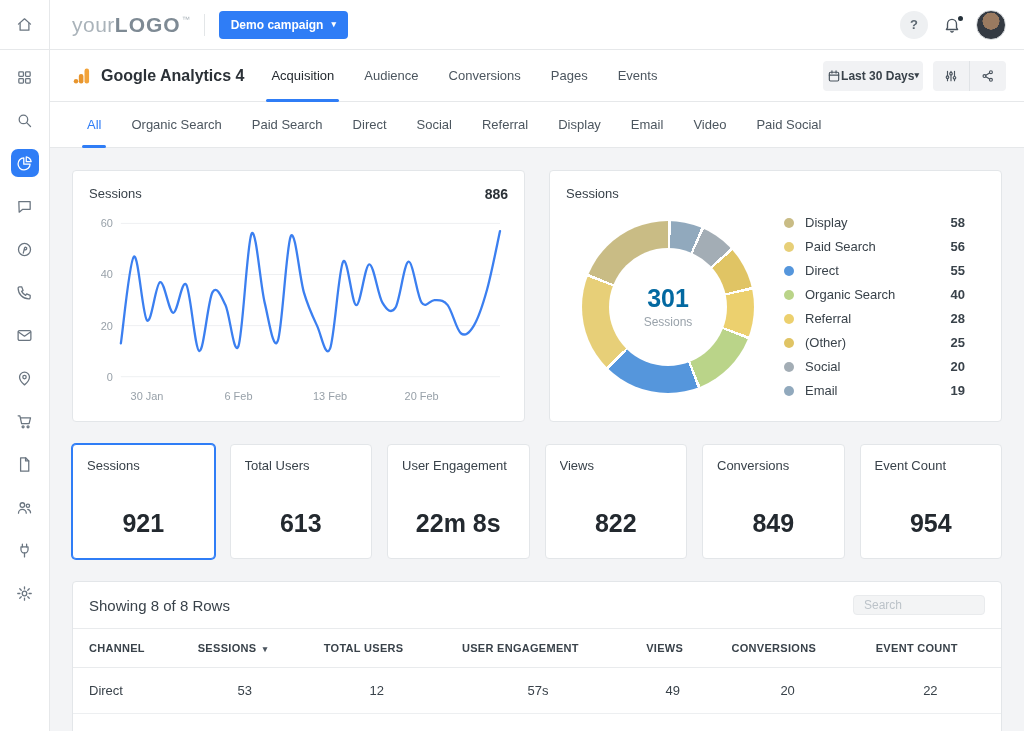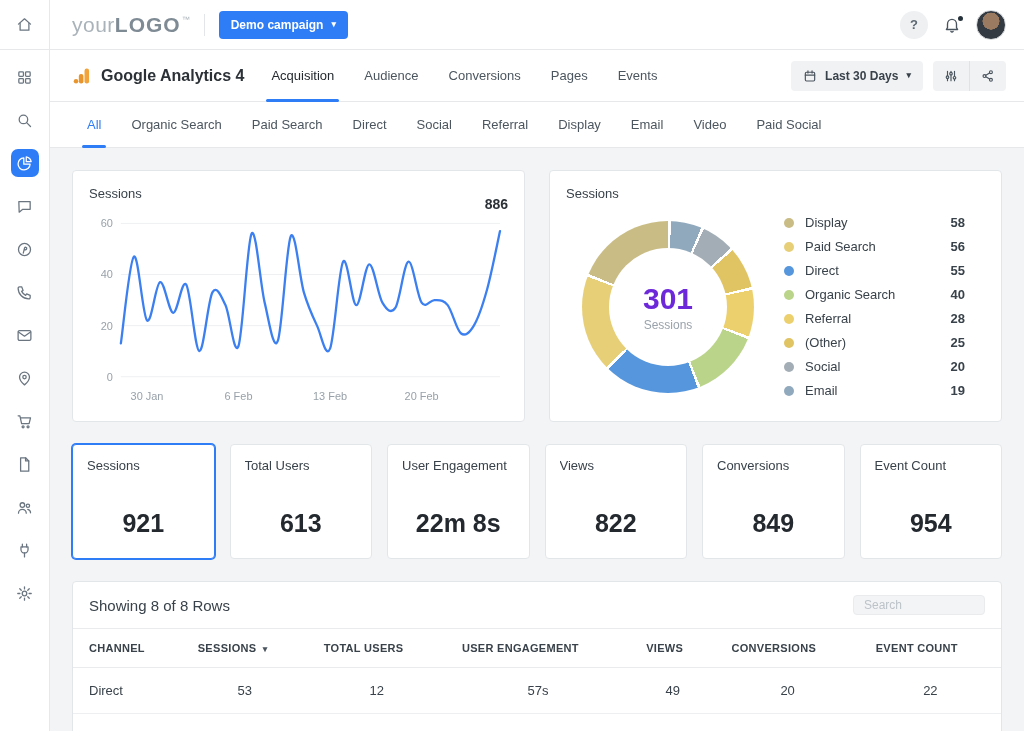--- a/index.html
+++ b/index.html
@@ -36,45 +36,45 @@
   .report-bar{height:52px;border-bottom:1px solid #e6e8ea;display:flex;align-items:stretch;padding:0 18px 0 22px;flex-shrink:0}
   .report-title{display:flex;align-items:center;gap:9px;margin-right:12px}
   .report-title svg{width:20px;height:20px}
   .report-title h1{font-size:16px;font-weight:700;color:#2b3137;white-space:nowrap}
   .tabs{display:flex;align-items:stretch}
   .rtab{display:flex;align-items:center;padding:0 15px;font-size:13px;color:#4c565f;position:relative;white-space:nowrap}
   .rtab.active{color:#23292f}
   .rtab.active::after{content:"";position:absolute;left:10px;right:10px;bottom:-1px;height:3px;background:#2f7df6;border-radius:2px}
   .channel-bar .rtab.active{color:#2f7df6}
   .report-right{margin-left:auto;display:flex;align-items:center;gap:10px}
-  .btn-light{background:#f1f2f4;border:none;border-radius:4px;height:30px;padding:0 12px;font-size:12px;font-weight:700;color:#39424a;display:flex;align-items:center;gap:8px;font-family:inherit;white-space:nowrap}
+  .btn-light{background:#f1f2f4;border:none;border-radius:4px;height:30px;padding:0 4px;font-size:12px;font-weight:700;color:#39424a;display:flex;align-items:center;font-family:inherit;white-space:nowrap}
   .btn-light svg{width:14px;height:14px;color:#4a545e}
   .btn-group{display:flex;background:#f1f2f4;border-radius:4px;height:30px;overflow:hidden}
   .btn-group button{background:none;border:none;padding:0 11px;color:#4a545e;display:flex;align-items:center}
   .btn-group button+button{border-left:1px solid #e0e3e6}
   .btn-group svg{width:14px;height:14px}
 
   
   .channel-bar{height:46px;border-bottom:1px solid #e6e8ea;display:flex;align-items:stretch;padding:0 22px;flex-shrink:0}
 
   
   .content{flex:1;background:#f3f4f6;padding:22px;overflow:hidden}
   .card{background:#fff;border:1px solid #e3e6e9;border-radius:4px}
   .charts-row{display:grid;grid-template-columns:1fr 1fr;gap:24px}
   .chart-card{height:252px;padding:15px 16px;position:relative}
   .card-title{font-size:13px;color:#39424a}
-  .card-total{position:absolute;top:25px;right:16px;font-size:14px;font-weight:700;color:#2b3137}
+  .card-total{position:absolute;top:15px;right:16px;font-size:14px;font-weight:700;color:#2b3137}
   .line-chart{margin-top:8px}
   .line-chart svg{width:100%;height:198px;display:block}
   .tick{fill:#98a1a9;font-size:11px;font-family:"Liberation Sans",sans-serif}
 
   .donut-wrap{display:flex;align-items:center;padding:14px 10px 0 16px}
   .donut{width:172px;height:172px;border-radius:50%;position:relative;flex-shrink:0}
   .donut-hole{position:absolute;inset:27px;background:#fff;border-radius:50%;display:flex;flex-direction:column;align-items:center;justify-content:center}
-  .donut-value{font-size:30px;font-weight:700;color:#6d28d9}
+  .donut-value{font-size:25px;font-weight:700;color:#0369a1}
   .donut-label{font-size:12px;color:#9aa3ab;margin-top:2px}
   .legend{flex:1;display:flex;flex-direction:column;gap:9px;padding:0 10px 0 30px}
   .legend-item{display:flex;align-items:center;font-size:13px;color:#39424a}
   .legend-dot{width:10px;height:10px;border-radius:50%;margin-right:11px;flex-shrink:0}
   .legend-value{margin-left:auto;font-weight:700}
 
   .stats-row{display:grid;grid-template-columns:repeat(6,1fr);gap:15px;margin-top:22px}
   .stat-card{background:#fff;border:1px solid #e3e6e9;border-radius:4px;padding:13px 14px;height:115px}
   .stat-card.selected{border-color:#2f7df6;box-shadow:0 0 0 1px #2f7df6}
   .stat-label{font-size:13px;color:#39424a;white-space:nowrap;overflow:hidden}

